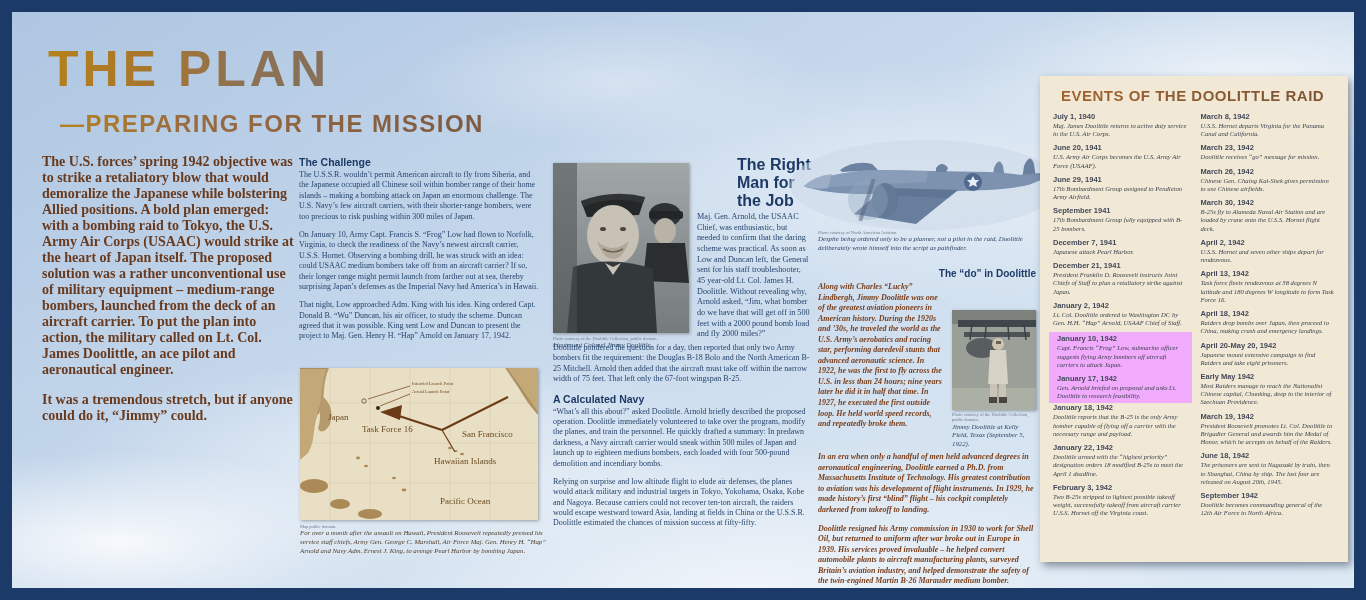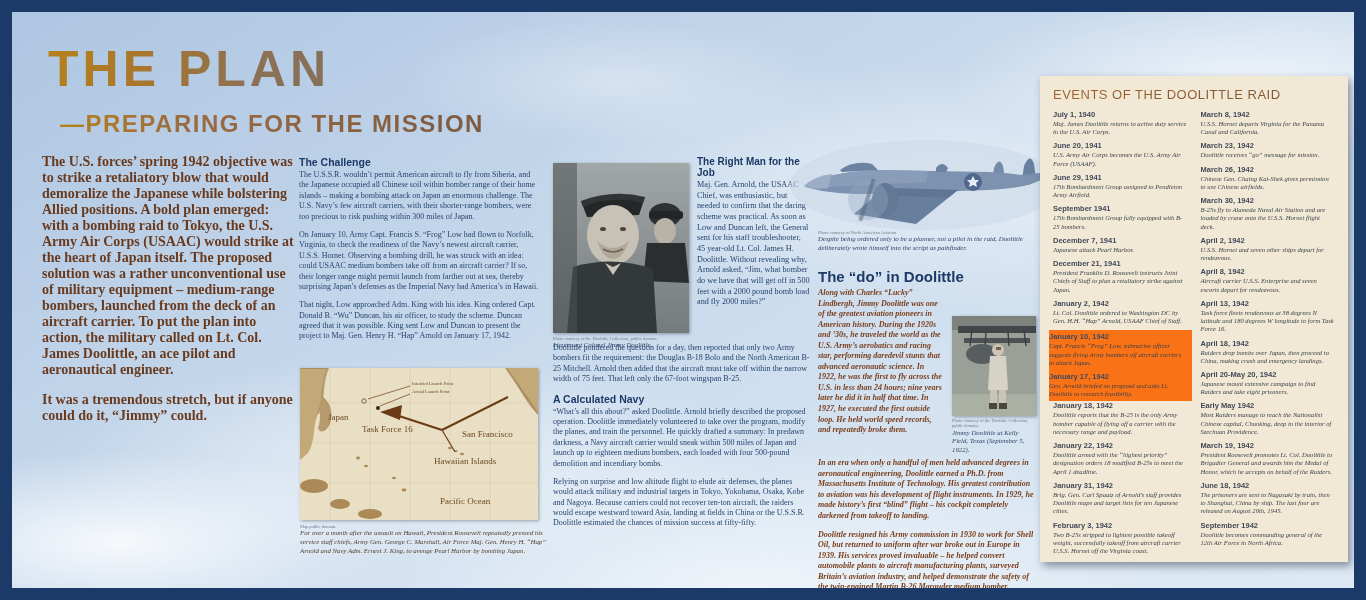--- a/index.html
+++ b/index.html
@@ -47,27 +47,27 @@
   .map-label{position:absolute;color:#6b4a23;font-family:"Liberation Serif",serif;}
   .map-label.big{font-size:9px;}
   .map-label.tiny{font-size:4.5px;}
 
   
   .photo{box-shadow:1px 1px 3px rgba(40,40,40,.4);}
 
   
   .events{width:308px;height:486px;background:#f1e9d5;box-shadow:3px 4px 8px rgba(20,30,50,.45);
     padding:11px 13px;box-sizing:border-box;overflow:hidden;}
-  .events-title{font-family:"Liberation Sans",sans-serif;font-weight:normal;font-size:13px;
+  .events-title{font-family:"Liberation Sans",sans-serif;font-weight:bold;font-size:15px;
     letter-spacing:.5px;background:linear-gradient(90deg,#a4622a,#8a5a33,#7d5433);
-    -webkit-background-clip:text;background-clip:text;color:transparent;margin:0 0 8px 0;}
+    -webkit-background-clip:text;background-clip:text;color:transparent;margin:0 0 8px 8px;}
   .ev-cols{display:flex;gap:13px;}
   .ev-col{flex:1;min-width:0;}
   .event{margin:0 0 5px 0;}
-  .event.highlight{background:#f97316;margin:0 -4px 0 -4px;padding:2px 4px 3px 0;}
+  .event.highlight{background:#f0abfc;margin:0 -4px 0 -4px;padding:2px 4px 3px 8px;}
   .ev-date{font-family:"Liberation Sans",sans-serif;font-weight:bold;font-size:7.5px;
     color:#43485a;margin-bottom:1px;}
   .ev-text{font-family:"Liberation Serif",serif;font-style:italic;font-size:6.6px;
     line-height:1.25;color:#3a3f4c;}
 </style>
 </head>
 <body>
 
 <div id="canvas">
   <div class="sky">
@@ -168,21 +168,21 @@
         <path d="M52,100 L60,112 L68,100 L60,104 Z" fill="#c8c2b6"></path>
         <rect x="0" y="0" width="24" height="170" fill="#4a5052" opacity="0.55"></rect>
       </svg>
     </div>
     <div class="abs" style="left:541px;top:324px;width:150px;">
       <div class="credit">Photo courtesy of the Doolittle Collection, public domain.</div>
       <div class="caption">Lieutenant Colonel Jimmy Doolittle.</div>
     </div>
 
     <div class="abs" style="left:685px;top:144px;width:114px;">
-      <div class="col-head" style="font-size:10px;">The Right Man for the Job</div>
+      <div class="col-head" style="font-size:16px;margin-left:40px;">The Right Man for the Job</div>
       <div class="body-txt" style="font-size:8.2px;">
         <p>Maj. Gen. Arnold, the USAAC Chief, was enthusiastic, but needed to confirm that the daring scheme was practical. As soon as Low and Duncan left, the General sent for his staff troubleshooter, 45 year-old Lt. Col. James H. Doolittle. Without revealing why, Arnold asked, “Jim, what bomber do we have that will get off in 500 feet with a 2000 pound bomb load and fly 2000 miles?”</p>
       </div>
     </div>
 
     <div class="abs" style="left:541px;top:331px;width:258px;">
       <div class="body-txt">
         <p>Doolittle pondered the question for a day, then reported that only two Army bombers fit the requirement: the Douglas B-18 Bolo and the North American B-25 Mitchell. Arnold then added that the aircraft must take off within the narrow width of 75 feet. That left only the 67-foot wingspan B-25.</p>
       </div>
       <div class="col-head" style="margin-top:4px;">A Calculated Navy</div>
@@ -213,21 +213,21 @@
           <path d="M148,30 q6,-8 12,0 l-2,4 -10,0 Z" fill="#5d7496"></path>
         </g>
       </svg>
     </div>
     <div class="abs" style="left:806px;top:218px;width:230px;">
       <div class="credit">Photo courtesy of North American Aviation.</div>
       <div class="caption">Despite being ordered only to be a planner, not a pilot in the raid, Doolittle deliberately wrote himself into the script as pathfinder.</div>
     </div>
 
     <div class="abs" style="left:806px;top:256px;width:218px;">
-      <div class="col-head" style="font-size:15px;">The “do” in Doolittle</div>
+      <div class="col-head" style="font-size:10px;text-align:right;">The “do” in Doolittle</div>
       <div style="display:flex;gap:8px;margin-top:3px;">
         <div class="do-txt" style="width:126px;flex:none;">
           <p>Along with Charles “Lucky” Lindbergh, Jimmy Doolittle was one of the greatest aviation pioneers in American history. During the 1920s and ’30s, he traveled the world as the U.S. Army’s aerobatics and racing star, performing daredevil stunts that advanced aeronautic science. In 1922, he was the first to fly across the U.S. in less than 24 hours; nine years later he did it in half that time. In 1927, he executed the first outside loop. He held world speed records, and repeatedly broke them.</p>
         </div>
         <div style="flex:1;">
           <div class="photo" style="width:84px;height:100px;margin-top:28px;">
             <svg width="84" height="100" viewBox="0 0 84 100">
               <rect width="84" height="100" fill="#98999284"></rect>
               <rect width="84" height="100" fill="#9aa098"></rect>
               <rect x="0" y="0" width="84" height="14" fill="#7d837c"></rect>
@@ -313,24 +313,20 @@
             <div class="event">
               <div class="ev-date">January 18, 1942</div>
               <div class="ev-text">Doolittle reports that the B-25 is the only Army bomber capable of flying off a carrier with the necessary range and payload.</div>
             </div>
 
             <div class="event">
               <div class="ev-date">January 22, 1942</div>
               <div class="ev-text">Doolittle armed with the “highest priority” designation orders 18 modified B-25s to meet the April 1 deadline.</div>
             </div>
 
-            <div class="event">
-              <div class="ev-date">January 31, 1942</div>
-              <div class="ev-text">Brig. Gen. Carl Spaatz of Arnold’s staff provides Doolittle maps and target lists for ten Japanese cities.</div>
-            </div>
 
             <div class="event">
               <div class="ev-date">February 3, 1942</div>
               <div class="ev-text">Two B-25s stripped to lightest possible takeoff weight, successfully takeoff from aircraft carrier U.S.S. Hornet off the Virginia coast.</div>
             </div>
 
           </div>
         <div class="ev-col">
 
             <div class="event">
@@ -351,24 +347,20 @@
             <div class="event">
               <div class="ev-date">March 30, 1942</div>
               <div class="ev-text">B-25s fly to Alameda Naval Air Station and are loaded by crane onto the U.S.S. Hornet flight deck.</div>
             </div>
 
             <div class="event">
               <div class="ev-date">April 2, 1942</div>
               <div class="ev-text">U.S.S. Hornet and seven other ships depart for rendezvous.</div>
             </div>
 
-            <div class="event">
-              <div class="ev-date">April 8, 1942</div>
-              <div class="ev-text">Aircraft carrier U.S.S. Enterprise and seven escorts depart for rendezvous.</div>
-            </div>
 
             <div class="event">
               <div class="ev-date">April 13, 1942</div>
               <div class="ev-text">Task force fleets rendezvous at 38 degrees N latitude and 180 degrees W longitude to form Task Force 16.</div>
             </div>
 
             <div class="event">
               <div class="ev-date">April 18, 1942</div>
               <div class="ev-text">Raiders drop bombs over Japan, then proceed to China, making crash and emergency landings.</div>
             </div>

